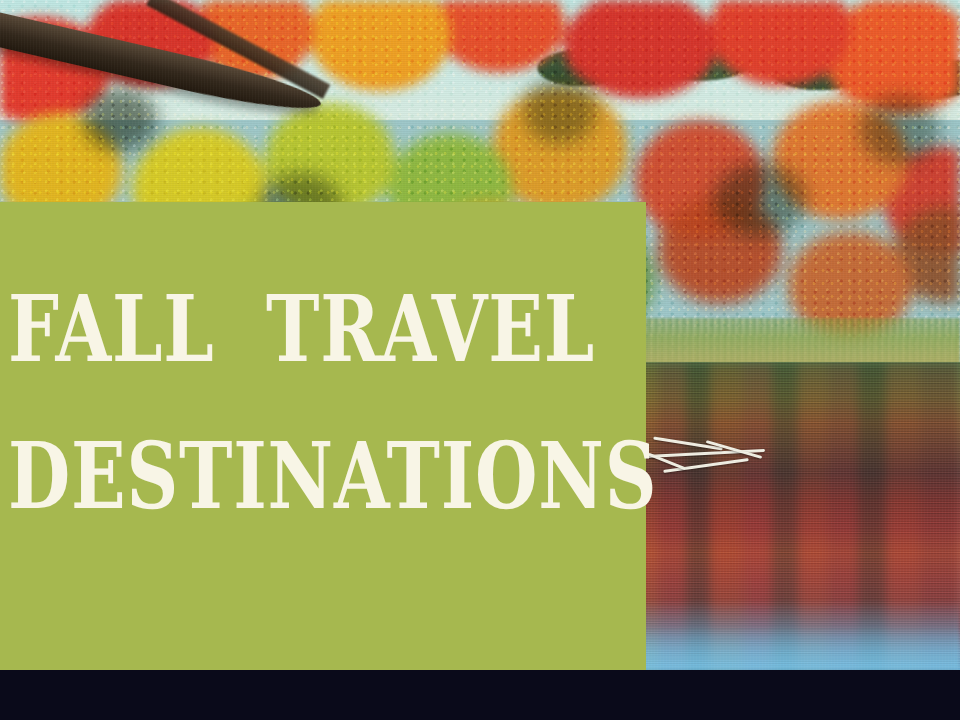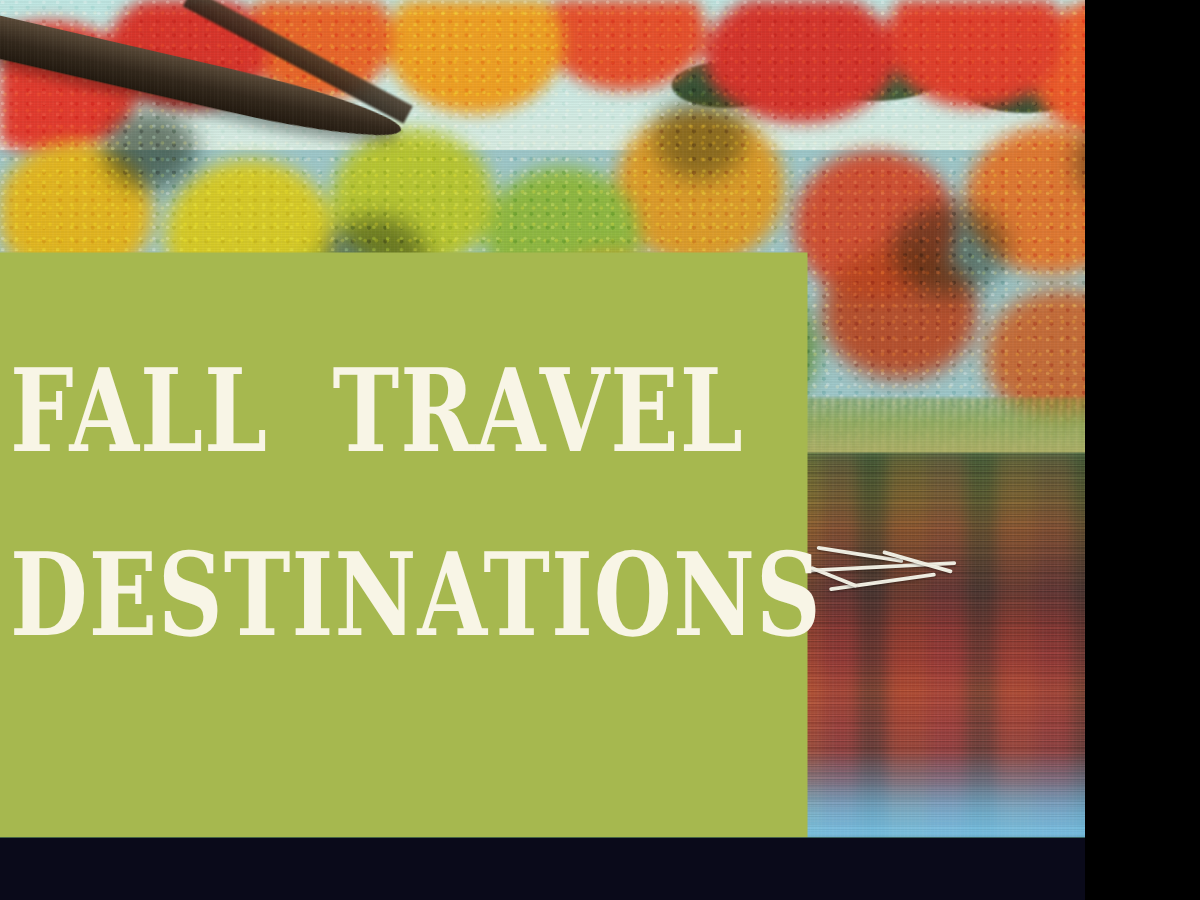--- a/index.html
+++ b/index.html
@@ -6,24 +6,24 @@
     margin: 0;
     padding: 0;
     background: #000;
   }
   body {
     font-family: "Liberation Sans", sans-serif;
   }
 
   #slide {
     position: relative;
-    width: 868px;
+    width: 960px;
     height: 720px;
     overflow: hidden;
-    background: #22c55e;
+    background: #f0abfc;
   }
 
   
   #photo {
     position: absolute;
     left: 0; top: 0;
     width: 960px;
     height: 670px;
     overflow: hidden;
     background: #9ec7c9;

